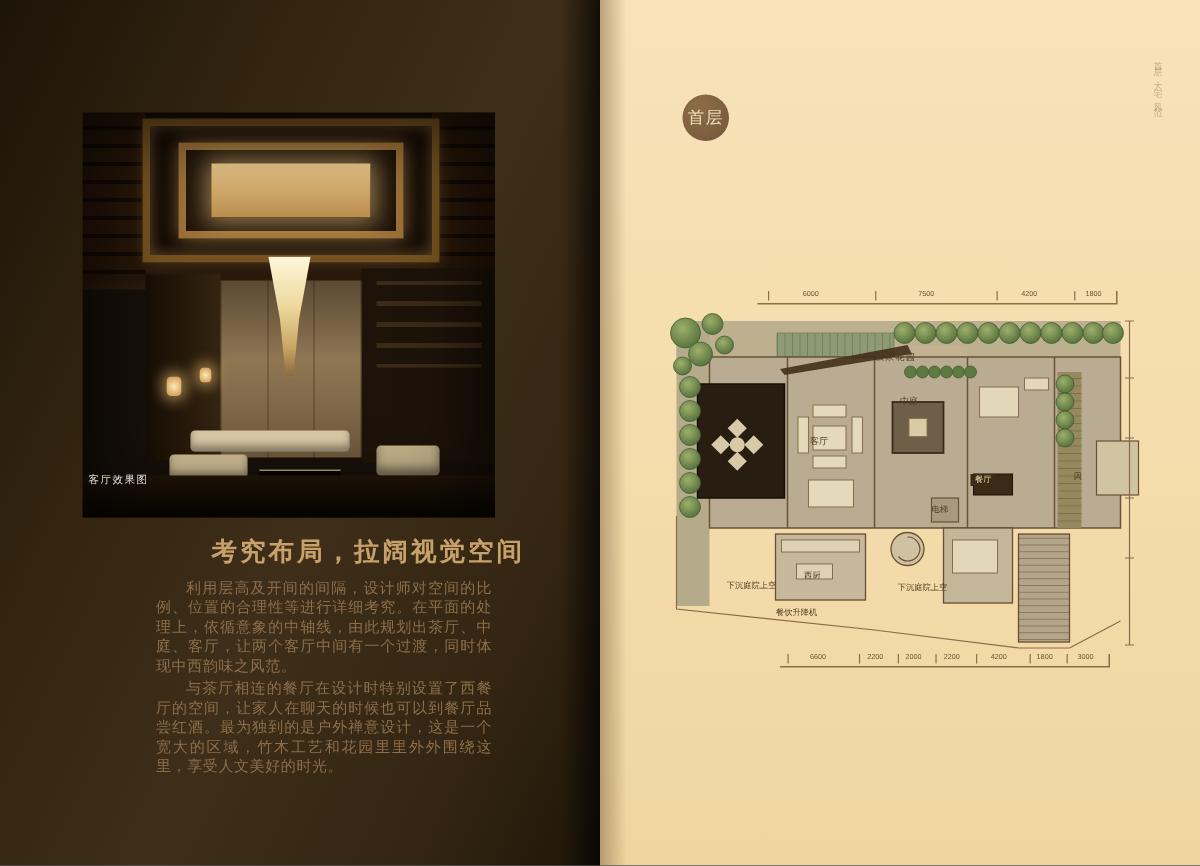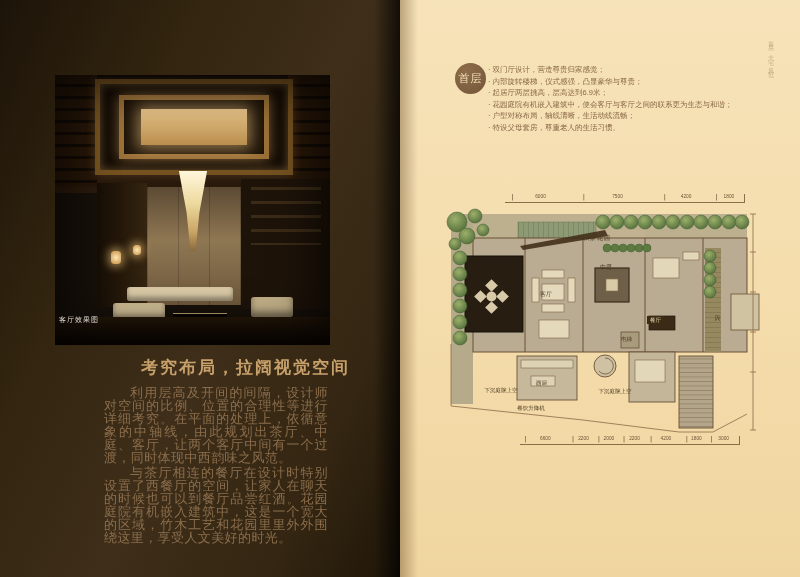--- a/index.html
+++ b/index.html
@@ -49,21 +49,21 @@
   .ph-table{position:absolute;left:118px;top:238px;width:54px;height:9px;background:#070503;border-top:1px solid #b49a6e;}
   .ph-floor{position:absolute;left:0;bottom:0;width:100%;height:28px;
       background:linear-gradient(180deg,#241608,#0b0602);}
   .ph-vig{position:absolute;inset:0;box-shadow:inset 0 0 46px 12px rgba(0,0,0,.65);}
   .photo-cap{position:absolute;left:4px;top:240px;font-size:7px;letter-spacing:1px;color:rgba(255,255,255,.85);}
   
   .lp-heading{position:absolute;left:60px;top:356px;width:290px;text-align:right;margin:0;
       font-family:"Liberation Serif","DejaVu Serif",serif;font-size:17px;font-weight:600;
       letter-spacing:2px;color:#c7a06a;}
   .lp-paras{position:absolute;left:104px;top:386px;width:224px;color:#8c6e4c;
-      font-family:"Liberation Serif","DejaVu Serif",serif;font-size:13px;line-height:13px;text-align:justify;}
+      font-family:"Liberation Serif","DejaVu Serif",serif;font-size:10px;line-height:13px;text-align:justify;}
   .lp-paras p{margin:0 0 2px 0;text-indent:2em;letter-spacing:.4px;}
   
   .logo{position:absolute;left:140px;top:500px;width:120px;text-align:center;color:#84halted;}
   .logo .crest{display:block;margin:0 auto 2px auto;width:26px;height:22px;}
   .logo-en{font-family:"Liberation Serif","DejaVu Serif",serif;font-size:9px;letter-spacing:1.5px;color:#8a6c45;}
   .logo-cn{font-size:6px;letter-spacing:2px;color:#6e5333;margin-top:1px;}
   
   .page-right{position:absolute;left:400px;top:0;width:400px;height:577px;
       background:linear-gradient(180deg,#f7e3ba 0%,#f4dcab 55%,#f0d5a0 100%);}
   .page-right::before{content:"";position:absolute;left:0;top:0;width:18px;height:100%;
@@ -129,43 +129,29 @@
       <div class="ph-table"></div>
       <div class="ph-floor"></div>
       <div class="ph-vig"></div>
       <span class="photo-cap">客厅效果图</span>
     </div>
 
     <h2 class="lp-heading">考究布局，拉阔视觉空间</h2>
 
     <div class="lp-paras">
       <p>利用层高及开间的间隔，设计师对空间的比例、位置的合理性等进行详细考究。在平面的处理上，依循意象的中轴线，由此规划出茶厅、中庭、客厅，让两个客厅中间有一个过渡，同时体现中西韵味之风范。</p>
-      <p>与茶厅相连的餐厅在设计时特别设置了西餐厅的空间，让家人在聊天的时候也可以到餐厅品尝红酒。花园庭院有机嵌入建筑中，这是一个宽大的区域，竹木工艺和花园里里外外围绕这里，享受人文美好的时光。</p>
+      <p>与茶厅相连的餐厅在设计时特别设置了西餐厅的空间，让家人在聊天的时候也可以到餐厅品尝红酒。最为独到的是户外禅意设计，这是一个宽大的区域，竹木工艺和花园里里外外围绕这里，享受人文美好的时光。</p>
     </div>
 
   </div>
 
   <div class="page-right">
 
     <div class="badge">首层</div>
 
-    <ul class="bullets">
-
-        <li>双门厅设计，营造尊贵归家感觉；</li>
-
-        <li>内部旋转楼梯，仪式感强，凸显豪华与尊贵；</li>
-
-        <li>起居厅两层挑高，层高达到6.9米；</li>
-
-        <li>花园庭院有机嵌入建筑中，使会客厅与客厅之间的联系更为生态与和谐；</li>
-
-        <li>户型对称布局，轴线清晰，生活动线流畅；</li>
-
-        <li>特设父母套房，尊重老人的生活习惯。</li>
-      </ul>
 
     <div class="side-note">首层 大宅 风范</div>
 
     <div class="plan">
       <svg width="322" height="262" viewBox="0 0 322 262">
         <defs>
           <radialGradient id="tree" cx="40%" cy="35%" r="70%">
             <stop offset="0%" stop-color="#9db06b"></stop>
               <stop offset="100%" stop-color="#55703c"></stop>
           </radialGradient>

